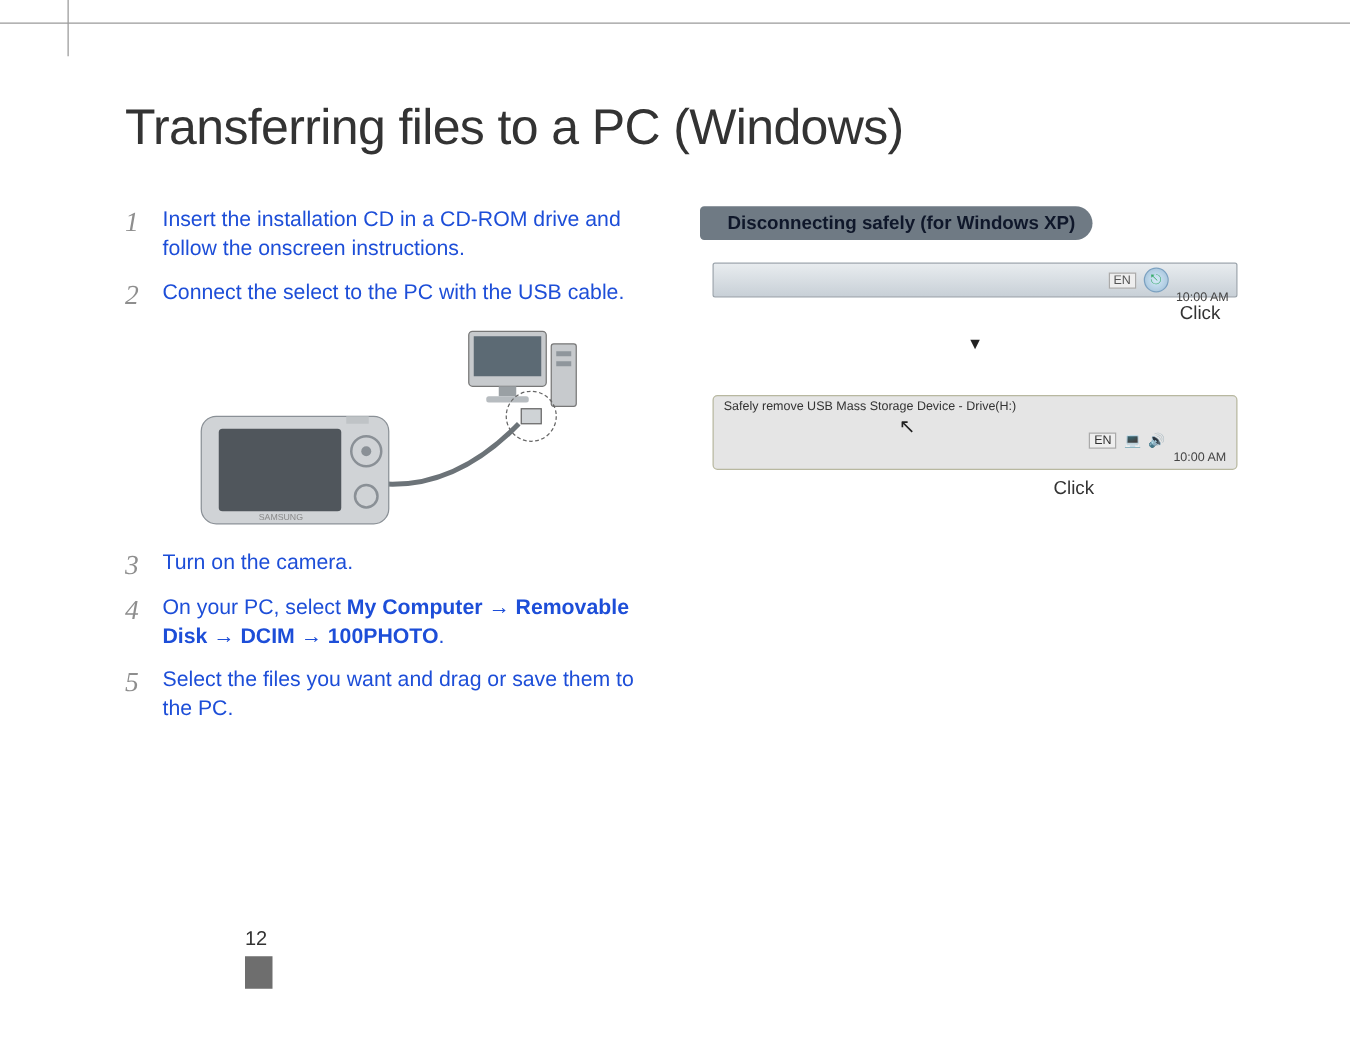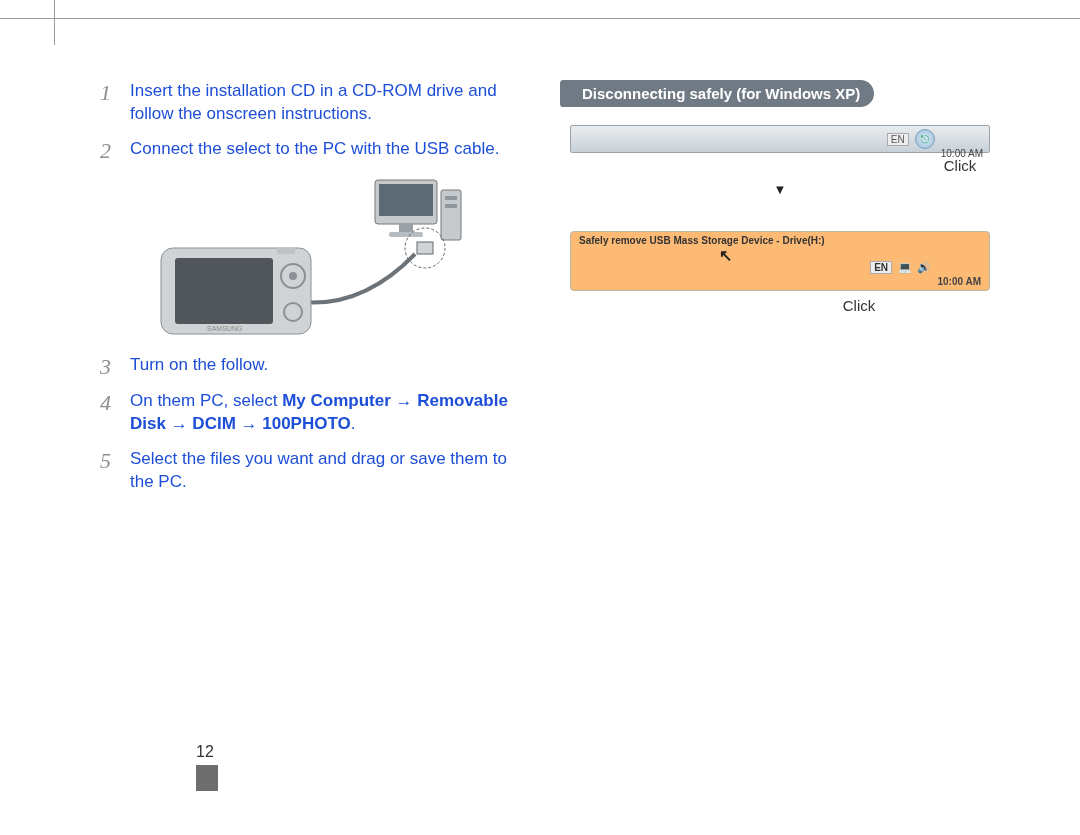--- a/index.html
+++ b/index.html
@@ -69,21 +69,21 @@
   }
   .txt b { font-weight: bold; }
   .illus-wrap {
     display: flex;
     justify-content: center;
     margin: 14px 0 18px 0;
   }
   .callout-bar {
     display: inline-block;
     background: #6f7a84;
-    color: #ffffff;
+    color: #0f172a;
     font-weight: bold;
     font-size: 15px;
     padding: 5px 14px 5px 22px;
     border-radius: 4px 16px 16px 4px;
     margin-bottom: 18px;
     position: relative;
   }
   .tray-wrap {
     padding-left: 10px;
   }
@@ -117,28 +117,27 @@
     font-size:11px;color:#3a6;
   }
   .tb-time {
     font-size: 10px;
     color: #444;
     margin-top: 28px;
   }
   .balloon {
     position: relative;
     width: 420px;
-    background: #fdba74;
+    background: #e5e5e5;
     border: 1px solid #b8b8a0;
     border-radius: 4px;
     font-size: 10px;
     color: #333;
     padding: 3px 8px;
     margin-top: 34px;
-    font-weight: bold;
   }
   .balloon-row {
     display: flex;
     justify-content: space-between;
     align-items: center;
     margin-top: 2px;
   }
   .cursor {
     position: absolute;
     font-size: 16px;
@@ -177,20 +176,21 @@
   
   .camera-svg { width: 320px; height: 160px; }
 </style>
 </head>
 <body>
 
 <div class="top-rule"></div>
 <div class="left-rule"></div>
 
 <div class="page">
+  <h1 class="title">Transferring files to a PC (Windows)</h1>
 
   <div class="cols">
 
     <div class="col-left">
 
       <div class="step">
         <div class="num">1</div>
         <div class="txt">Insert the installation CD in a CD-ROM drive and follow the onscreen instructions.</div>
       </div>
 
@@ -221,27 +221,27 @@
           <circle cx="148" cy="100" r="12" fill="none" stroke="#8a9096" stroke-width="2"></circle>
           <circle cx="148" cy="100" r="4" fill="#8a9096"></circle>
           <circle cx="148" cy="136" r="9" fill="none" stroke="#8a9096" stroke-width="2"></circle>
           <rect x="132" y="72" width="18" height="6" fill="#bfc3c6"></rect>
           <text x="62" y="155" font-size="7" fill="#888">SAMSUNG</text>
         </svg>
       </div>
 
       <div class="step">
         <div class="num">3</div>
-        <div class="txt">Turn on the follow.</div>
+        <div class="txt">Turn on the camera.</div>
       </div>
 
       <div class="step">
         <div class="num">4</div>
         <div class="txt">
-          <span>On them PC, select </span><b>My Computer → Removable Disk → DCIM → 100PHOTO</b><span>.</span>
+          <span>On your PC, select </span><b>My Computer → Removable Disk → DCIM → 100PHOTO</b><span>.</span>
         </div>
       </div>
 
       <div class="step">
         <div class="num">5</div>
         <div class="txt">Select the files you want and drag or save them to the PC.</div>
       </div>
 
     </div>
 

